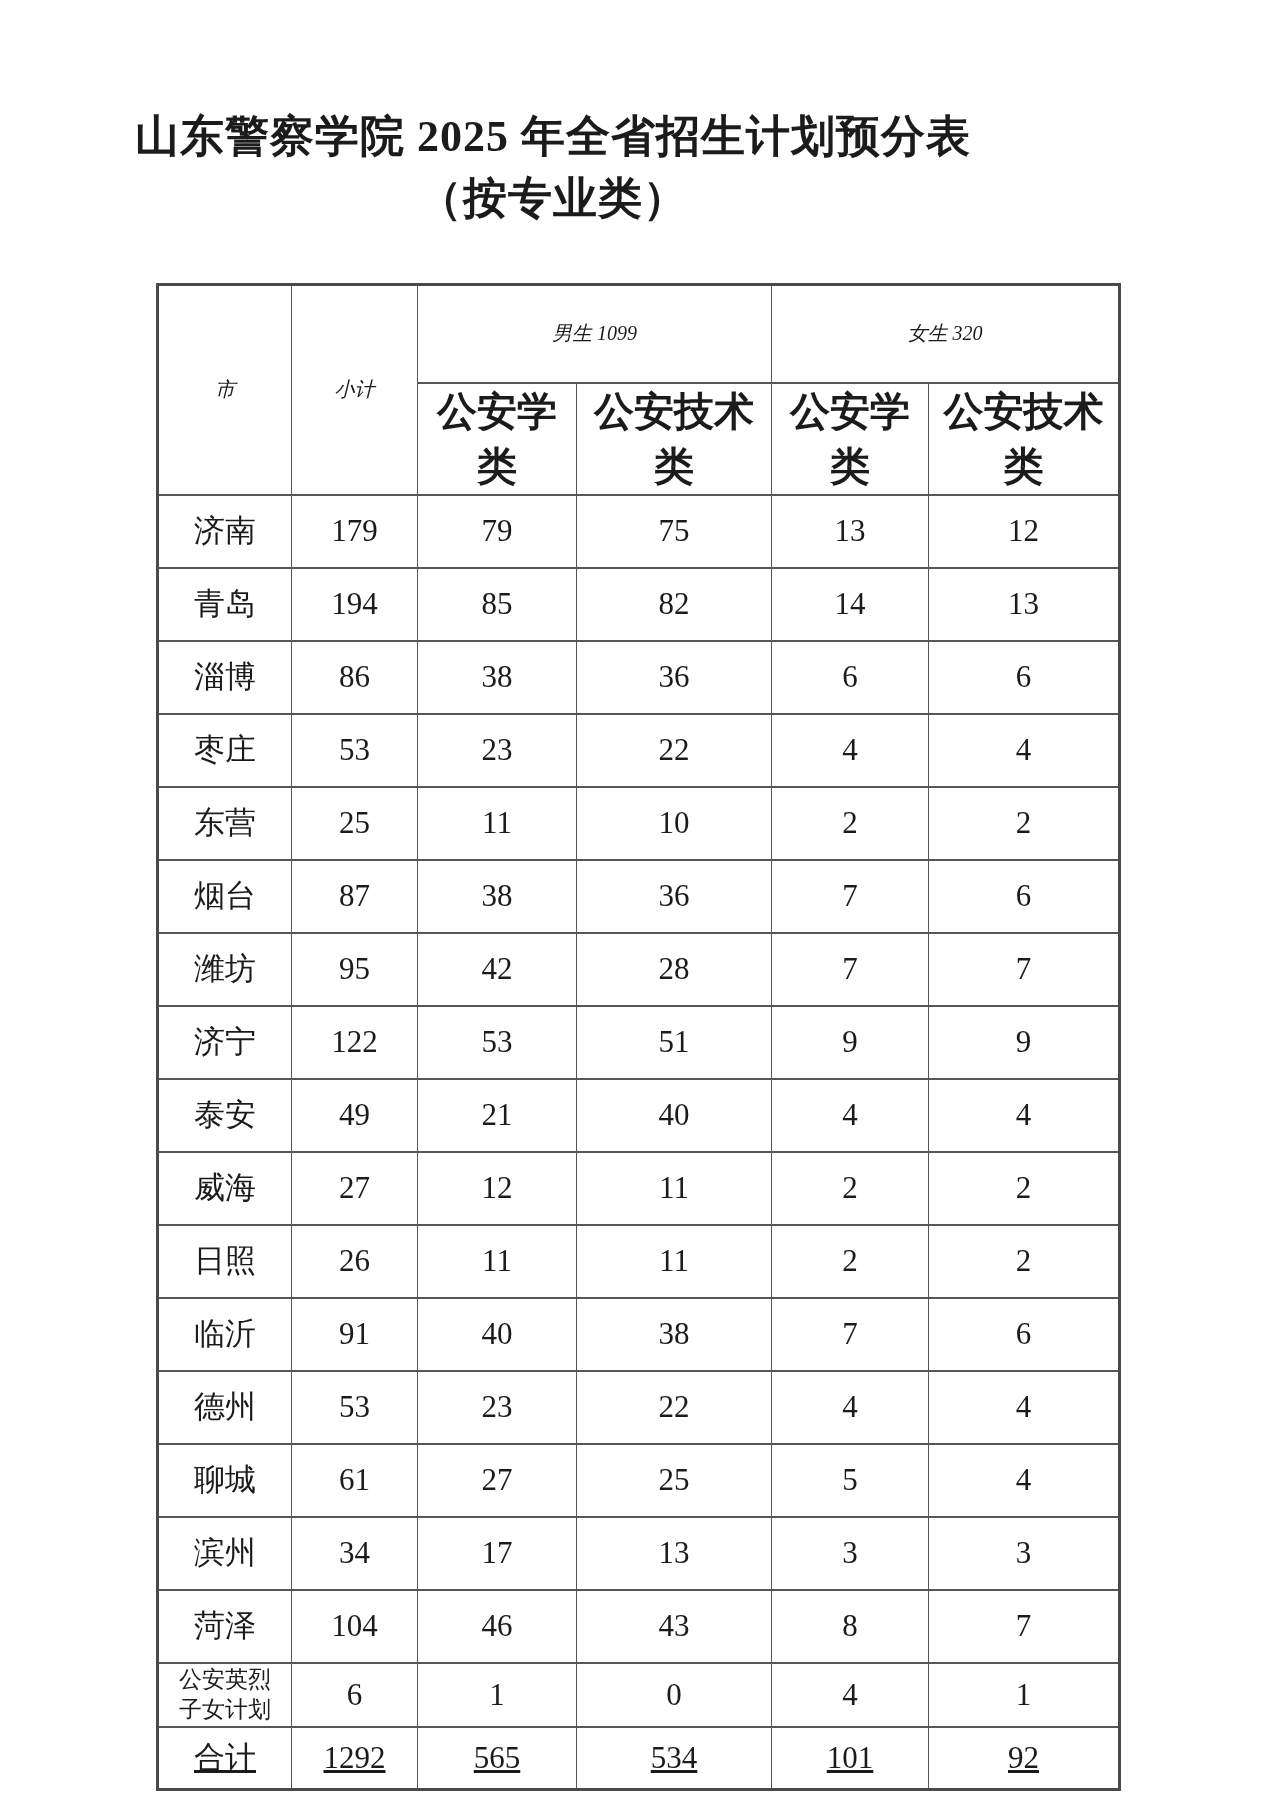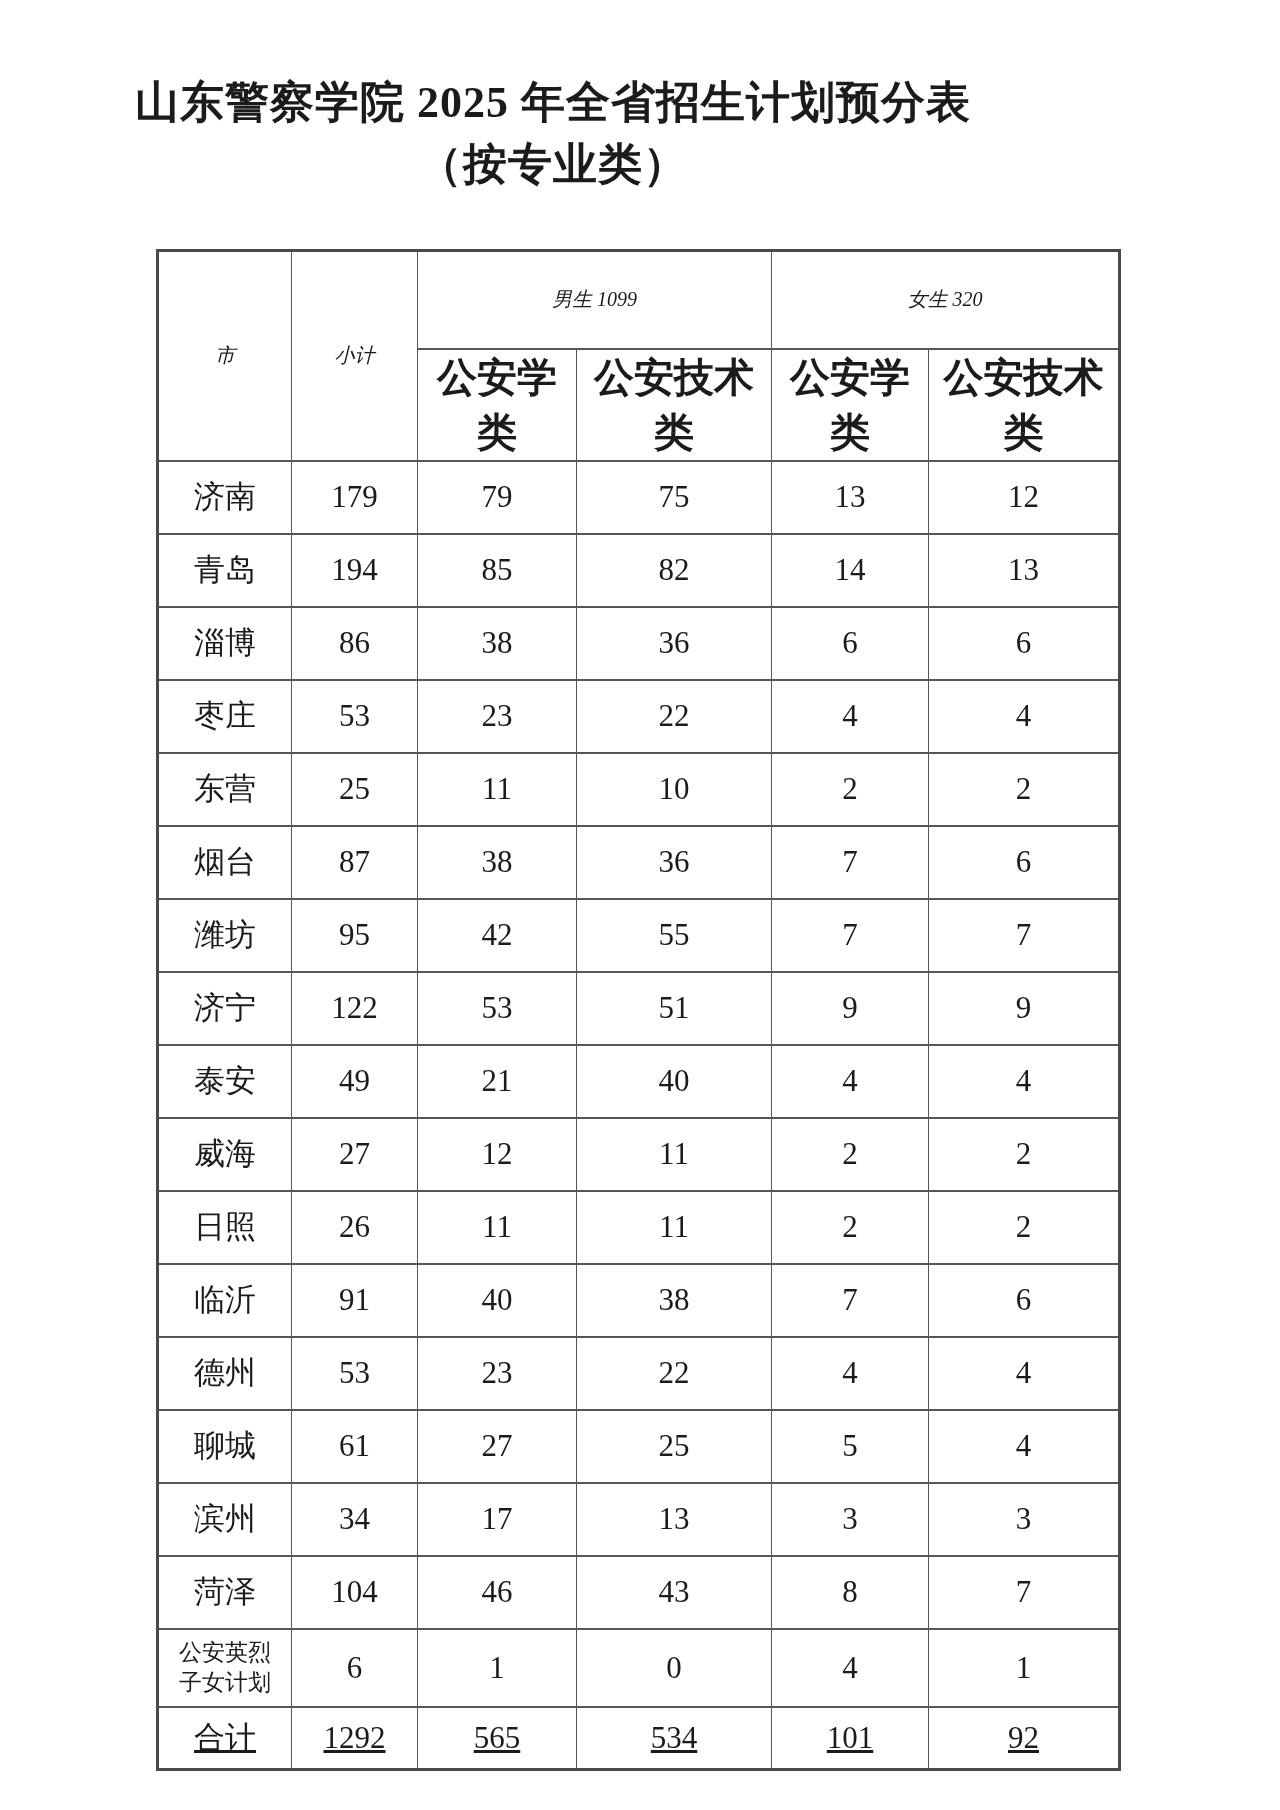--- a/index.html
+++ b/index.html
@@ -11,21 +11,21 @@
   .page {
     position: relative;
     width: 1280px;
     height: 1810px;
     background: #ffffff;
     font-family: "Liberation Serif", "DejaVu Serif", serif;
     color: #1b1b1b;
     overflow: hidden;
   }
   .title-block {
-    padding-top: 72px;
+    padding-top: 106px;
     width: 1106px;
     text-align: center;
     font-weight: 700;
     font-size: 44px;
     line-height: 1.42;
     letter-spacing: 1px;
   }
   table.plan {
     border-collapse: collapse;
     table-layout: fixed;
@@ -44,21 +44,21 @@
     vertical-align: middle;
     background: #ffffff;
   }
   thead tr.group-row th { height: 96px; font-size: 20px; font-style: italic; }
   thead tr.sub-row th   { height: 62px; font-size: 40px; font-weight: bold; }
   tbody td { height: 71px; font-size: 31px; }
   tbody tr.small-label-row td { height: 56px; }
   tbody tr.small-label-row td.city-cell {
     font-size: 23px;
     line-height: 1.3;
-    padding: 8px 10px;
+    padding: 1px 10px;
   }
   tbody tr.total-row td { height: 60px; text-decoration: underline; }
 </style>
 </head>
 <body>
 
 <div class="page">
 
   <div class="title-block">
     <div>山东警察学院 2025 年全省招生计划预分表</div>
@@ -135,21 +135,21 @@
           <td class="value-cell">87</td>
           <td class="value-cell">38</td>
           <td class="value-cell">36</td>
           <td class="value-cell">7</td>
           <td class="value-cell">6</td>
         </tr>
         <tr>
           <td class="city-cell">潍坊</td>
           <td class="value-cell">95</td>
           <td class="value-cell">42</td>
-          <td class="value-cell">55</td>
+          <td class="value-cell">28</td>
           <td class="value-cell">7</td>
           <td class="value-cell">7</td>
         </tr>
         <tr>
           <td class="city-cell">济宁</td>
           <td class="value-cell">122</td>
           <td class="value-cell">53</td>
           <td class="value-cell">51</td>
           <td class="value-cell">9</td>
           <td class="value-cell">9</td>

